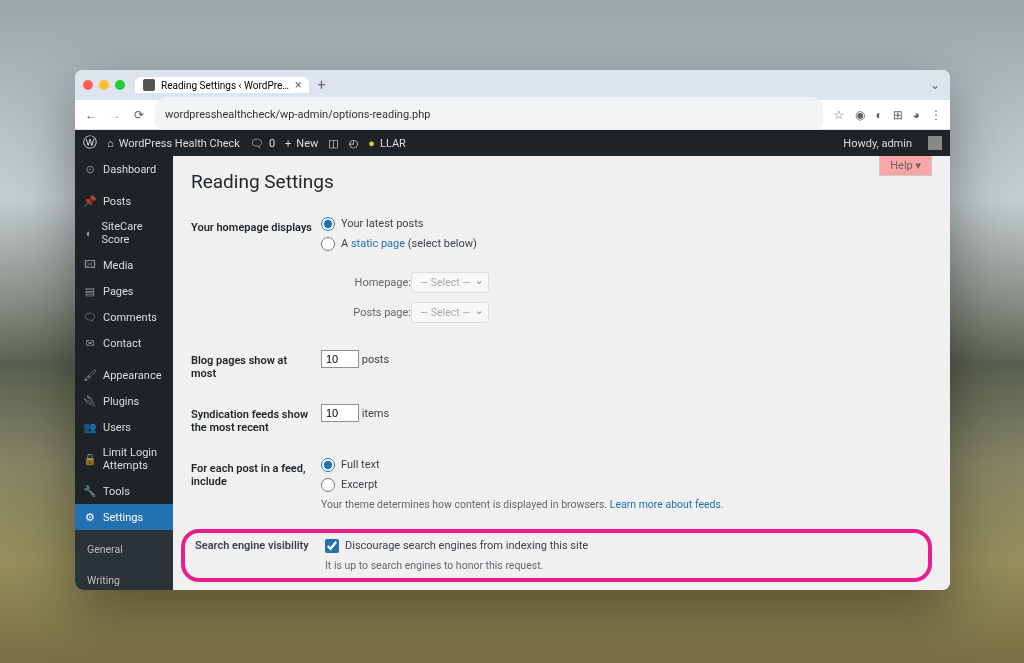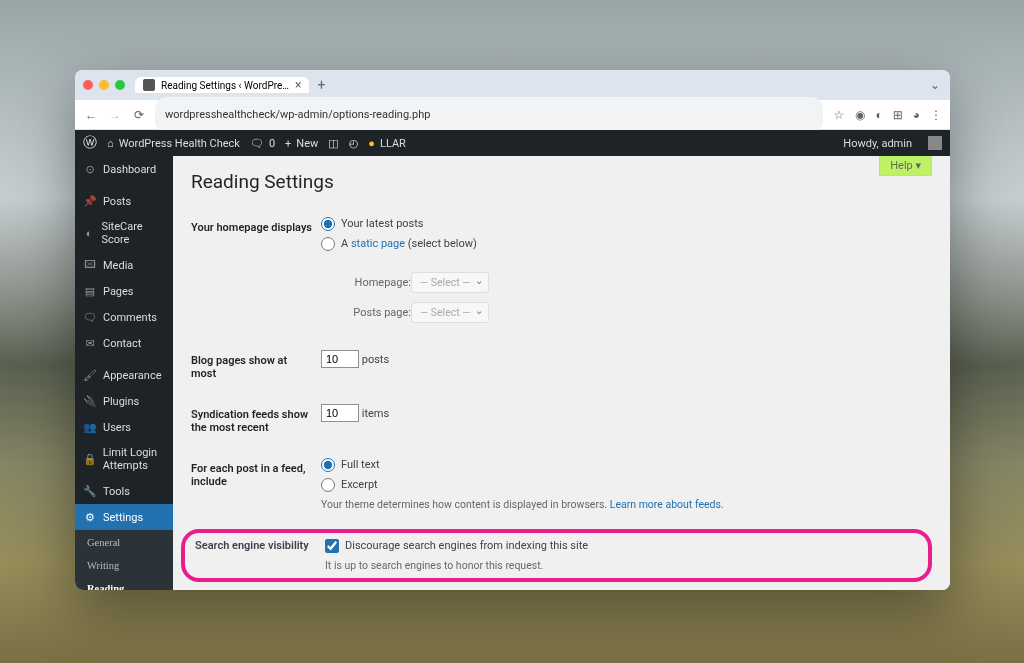--- a/index.html
+++ b/index.html
@@ -112,35 +112,35 @@
   position: absolute;
   right: -6px;
   top: 50%;
   transform: translateY(-50%);
   border: 6px solid transparent;
   border-right-color: #f0f0f1;
 }
 .menu-ico { width: 14px; height: 14px; opacity: 0.6; display: flex; align-items: center; justify-content: center; font-size: 11px; }
 .menu-item.current .menu-ico { opacity: 1; }
 .submenu { background: #2c3338; }
-.submenu .sub-item { padding: 7px 8px 5px 12px; cursor: pointer; color: #bbb; font-size: 10.5px; font-family: Liberation Serif, serif; }
+.submenu .sub-item { padding: 13px 8px 5px 12px; cursor: pointer; color: #bbb; font-size: 10.5px; }
 .submenu .sub-item.current { color: #fff; font-weight: 600; }
 .wp-content {
   flex: 1;
   background: #f0f0f1;
   overflow-y: auto;
   padding: 10px 18px 30px;
   color: #3c434a;
   position: relative;
 }
 .help-tab {
   position: absolute;
   top: 0;
   right: 18px;
-  background: #bef264;
+  background: #fca5a5;
   border: 1px solid #ccc;
   border-top: none;
   padding: 3px 10px;
   font-size: 11px;
   cursor: pointer;
   color: #666;
 }
 h1.page-title { font-size: 19px; font-weight: 400; color: #1d2327; margin: 4px 0 14px; }
 .form-table { width: 100%; border-collapse: collapse; }
 .form-table th {

